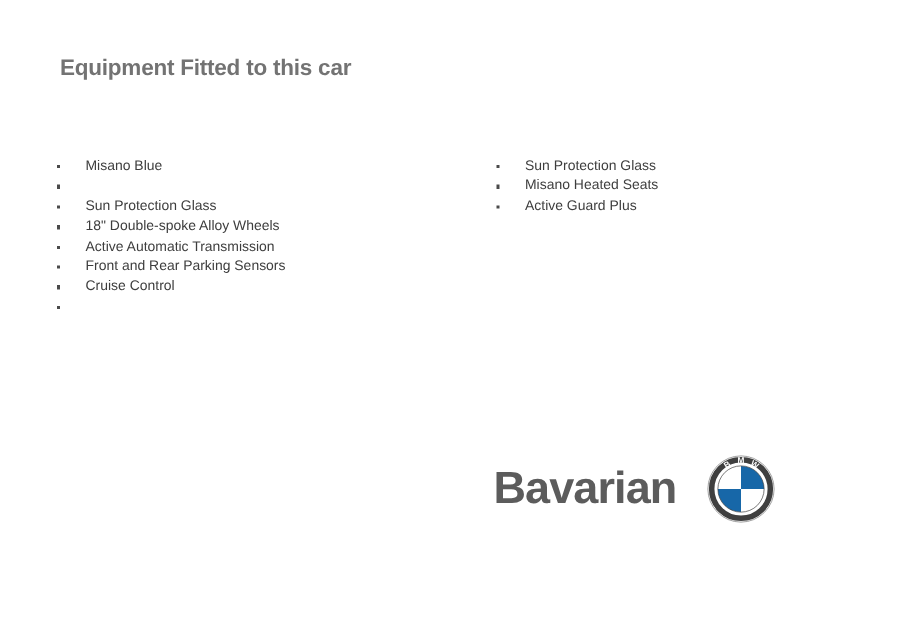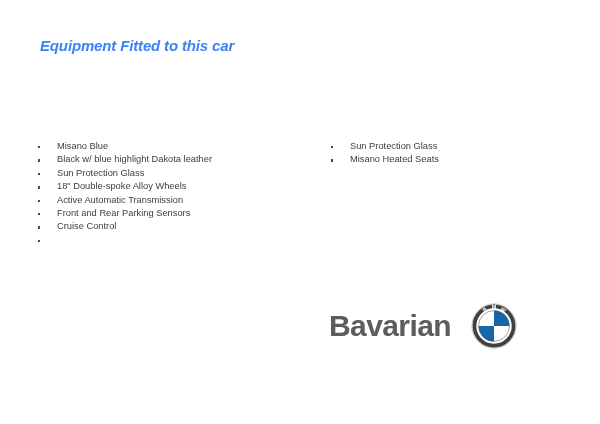--- a/index.html
+++ b/index.html
@@ -15,28 +15,26 @@
     font-family: "Liberation Sans", sans-serif;
     overflow: hidden;
   }
   #page-title {
     position: absolute;
     left: 40px;
     top: 37px;
     font-size: 15px;
     font-weight: bold;
     letter-spacing: -0.15px;
-    color: #3b82f6;
+    color: #737373;
     white-space: nowrap;
-    font-style: italic;
   }
   .equip-col {
     position: absolute;
     top: 104px;
-    margin-top: 36px;
   }
   #equip-col-left { left: 34px; width: 270px; }
   #equip-col-right { left: 327px; width: 260px; }
 
   .equip-item {
     position: relative;
     height: 13.4px;
     padding-left: 23px;
     font-size: 9.3px;
     line-height: 13.4px;
@@ -72,31 +70,32 @@
 </style>
 </head>
 <body>
 
 <div id="page">
 
   <div id="page-title">Equipment Fitted to this car</div>
 
   <div class="equip-col" id="equip-col-left">
       <div class="equip-item"><span class="bullet"></span><span>Misano Blue</span></div>
-      <div class="equip-item"><span class="bullet"></span><span>Black w/ blue highlight Dakota leather</span></div>
+      <div class="equip-item"><span class="bullet"></span></div>
       <div class="equip-item"><span class="bullet"></span><span>Sun Protection Glass</span></div>
       <div class="equip-item"><span class="bullet"></span><span>18" Double-spoke Alloy Wheels</span></div>
       <div class="equip-item"><span class="bullet"></span><span>Active Automatic Transmission</span></div>
       <div class="equip-item"><span class="bullet"></span><span>Front and Rear Parking Sensors</span></div>
       <div class="equip-item"><span class="bullet"></span><span>Cruise Control</span></div>
       <div class="equip-item"><span class="bullet"></span></div>
     </div>
   <div class="equip-col" id="equip-col-right">
       <div class="equip-item"><span class="bullet"></span><span>Sun Protection Glass</span></div>
       <div class="equip-item"><span class="bullet"></span><span>Misano Heated Seats</span></div>
+      <div class="equip-item"><span class="bullet"></span><span>Active Guard Plus</span></div>
     </div>
 
   <div id="brand-lockup">
     <div id="brand-wordmark">Bavarian</div>
     <svg id="brand-roundel" viewBox="0 0 100 100">
       <circle cx="50" cy="50" r="48" fill="#ffffff" stroke="#8d8d8d" stroke-width="1.2"></circle>
       <circle cx="50" cy="50" r="42.5" fill="#ffffff" stroke="#3f3f3f" stroke-width="8"></circle>
       <circle cx="50" cy="50" r="33.5" fill="#ffffff"></circle>
       <path d="M50 16.5 A33.5 33.5 0 0 1 83.5 50 L50 50 Z" fill="#1767a8"></path>
       <path d="M16.5 50 L50 50 L50 83.5 A33.5 33.5 0 0 1 16.5 50 Z" fill="#1767a8"></path>

